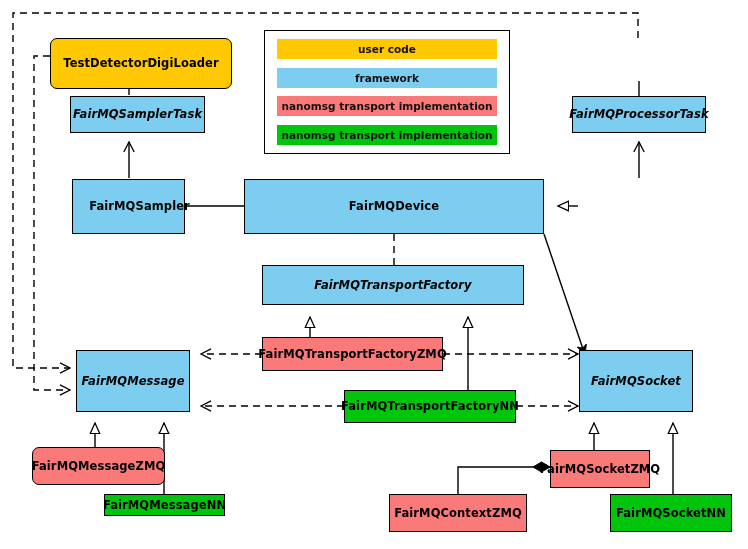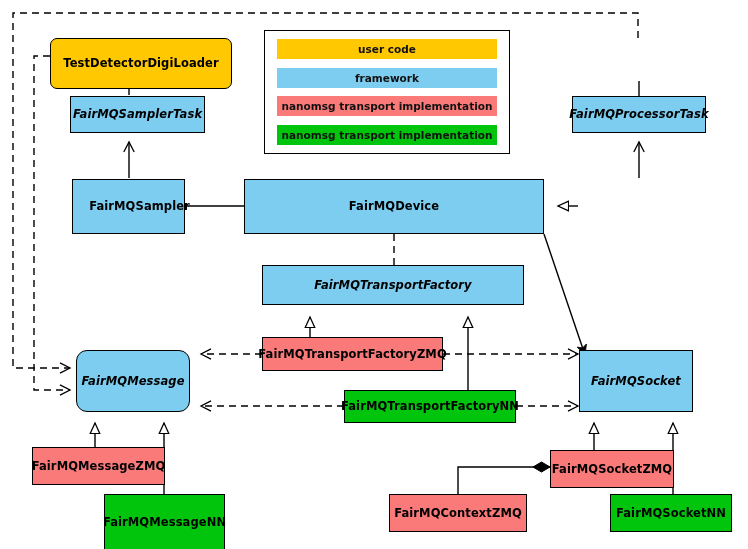--- a/index.html
+++ b/index.html
@@ -138,37 +138,37 @@
   </div>
 
   <div class="node c-zmq" style="left:262px;top:337px;width:181px;height:34px;">
     <span>FairMQTransportFactoryZMQ</span>
   </div>
 
   <div class="node c-nn" style="left:344px;top:390px;width:172px;height:33px;">
     <span>FairMQTransportFactoryNN</span>
   </div>
 
-  <div class="node c-frame abstract" style="left:76px;top:350px;width:114px;height:62px;border-radius:11px;">
+  <div class="node c-frame abstract" style="left:76px;top:350px;width:114px;height:62px;">
     <span>FairMQMessage</span>
   </div>
 
-  <div class="node c-zmq" style="left:32px;top:447px;width:133px;height:38px;">
+  <div class="node c-zmq" style="left:32px;top:447px;width:133px;height:38px;border-radius:7px;">
     <span>FairMQMessageZMQ</span>
   </div>
 
-  <div class="node c-nn" style="left:104px;top:494px;width:121px;height:56px;">
+  <div class="node c-nn" style="left:104px;top:494px;width:121px;height:22px;">
     <span>FairMQMessageNN</span>
   </div>
 
   <div class="node c-frame abstract" style="left:579px;top:350px;width:114px;height:62px;align-items:center;">
     <span>FairMQSocket</span>
   </div>
 
-  <div class="node c-zmq" style="left:550px;top:450px;width:124px;height:38px;">
+  <div class="node c-zmq" style="left:550px;top:450px;width:100px;height:38px;">
     <span>FairMQSocketZMQ</span>
   </div>
 
   <div class="node c-nn" style="left:610px;top:494px;width:122px;height:38px;">
     <span>FairMQSocketNN</span>
   </div>
 
   <div class="node c-zmq" style="left:389px;top:494px;width:138px;height:38px;">
     <span>FairMQContextZMQ</span>
   </div>

